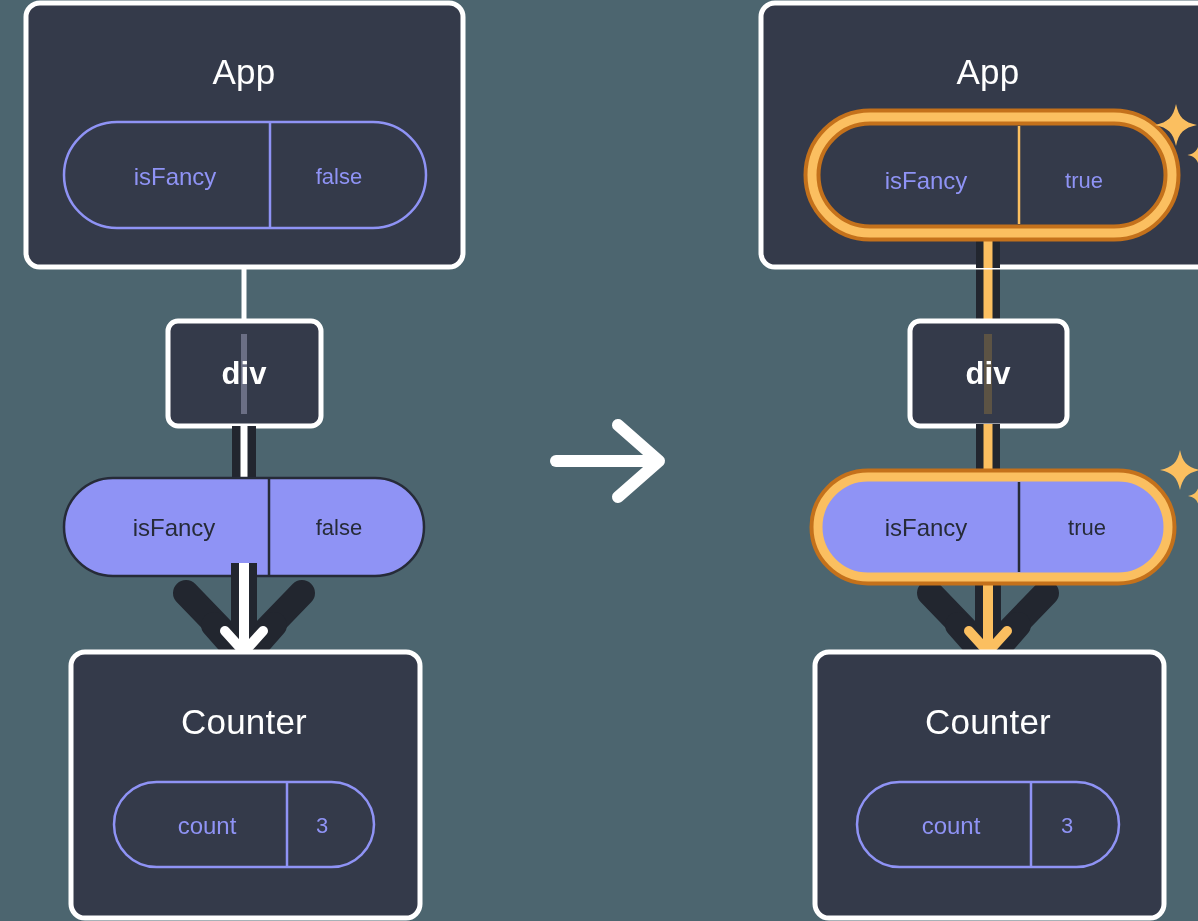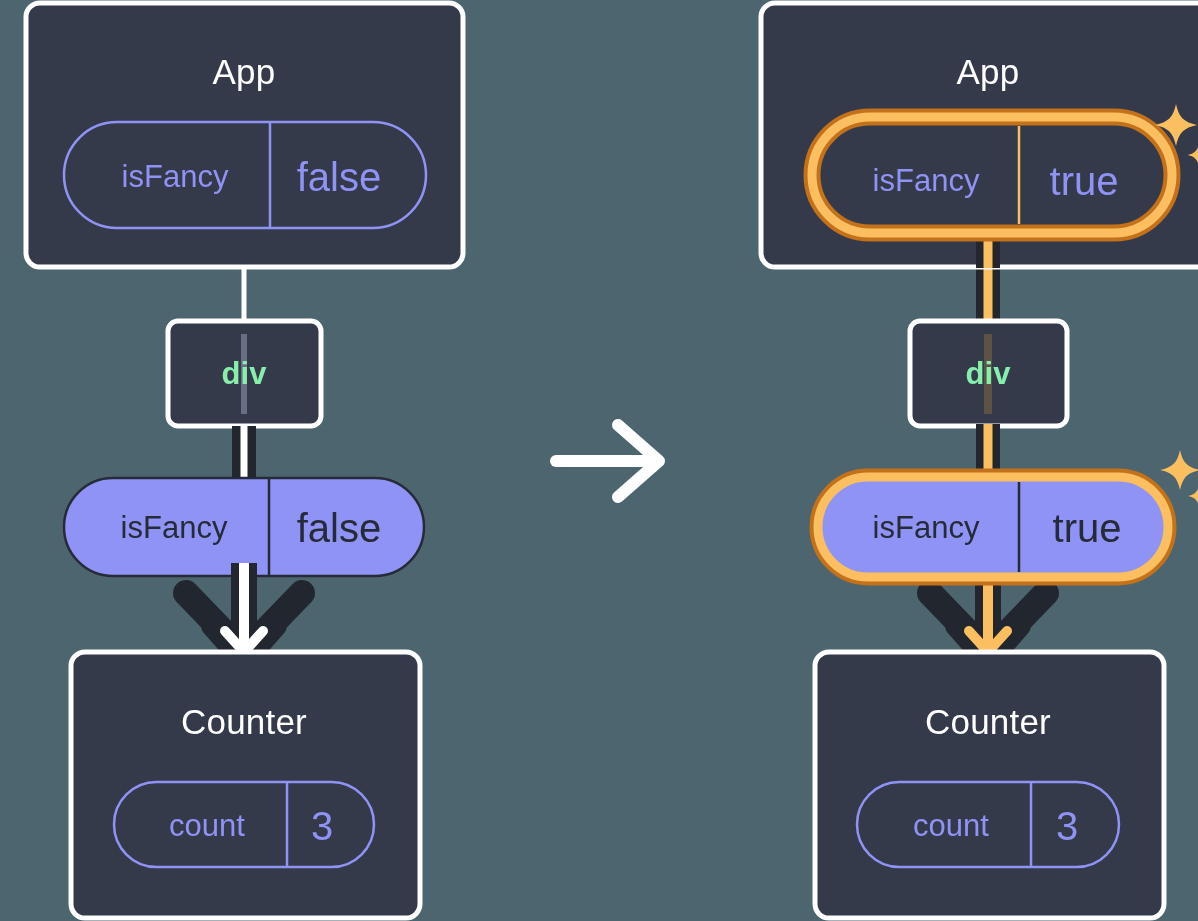--- a/index.html
+++ b/index.html
@@ -16,31 +16,31 @@
   .txt{position:absolute;pointer-events:none;white-space:nowrap;}
 
   
   .box-title{
     font-size:35px;color:#ffffff;font-weight:400;
     letter-spacing:.2px;
     transform:translateX(-50%);
   }
   
   .pill-key{
-    font-size:31px;color:#8f93f5;
+    font-size:24px;color:#8f93f5;
     transform:translate(-50%,-50%);
   }
   .pill-val{
-    font-size:40px;color:#8f93f5;
+    font-size:22px;color:#8f93f5;
     transform:translate(-50%,-50%);
   }
   .pill-key.on-solid,.pill-val.on-solid{color:#262b38;}
   .pill-val.bold{font-weight:normal;}
   .div-label{
-    font-size:31px;color:#86efac;font-weight:bold;
+    font-size:31px;color:#ffffff;font-weight:bold;
     transform:translate(-50%,-50%);
   }
 </style>
 </head>
 <body>
 
 <div class="stage">
 
   <svg class="layer" viewBox="0 0 1198 921">
     <defs>

